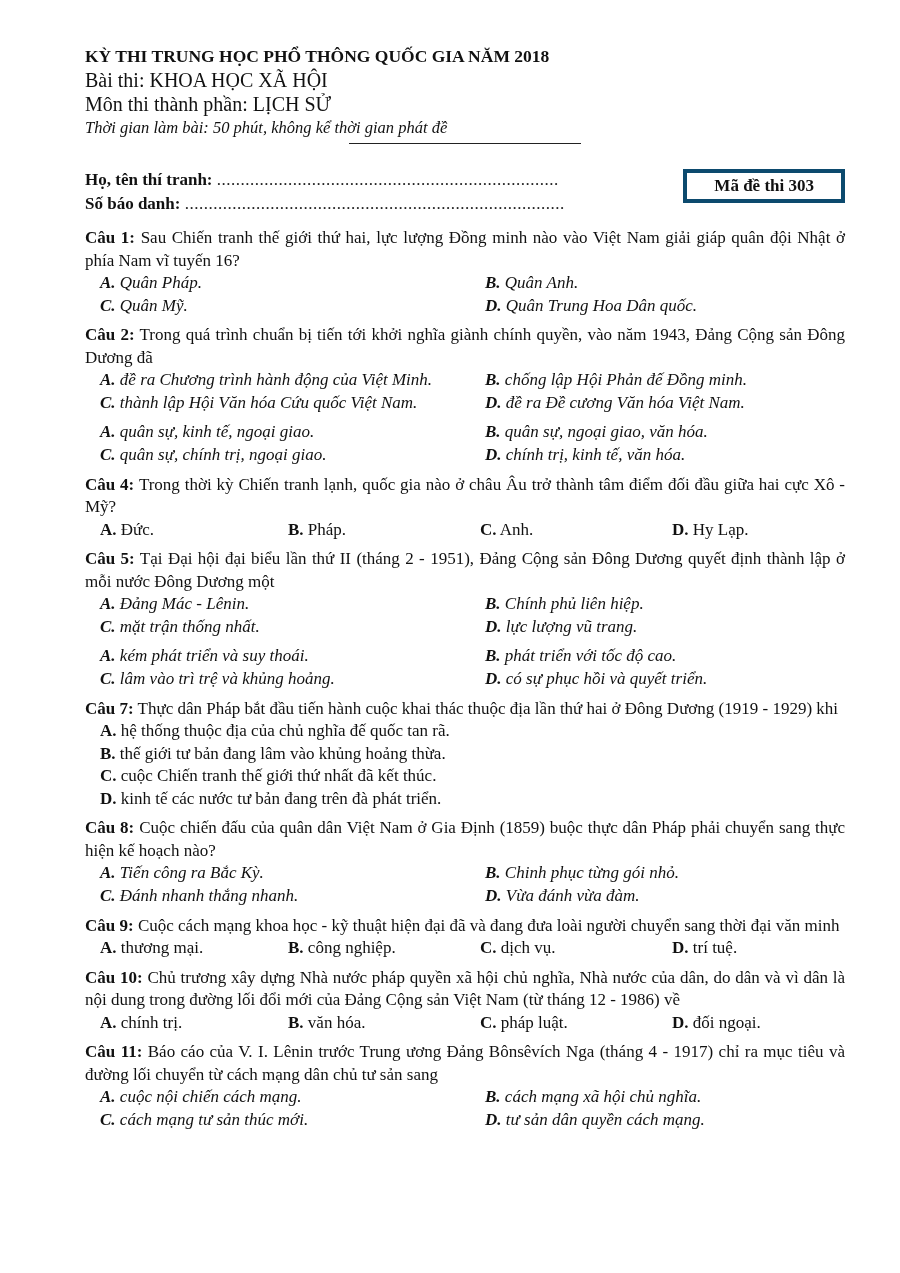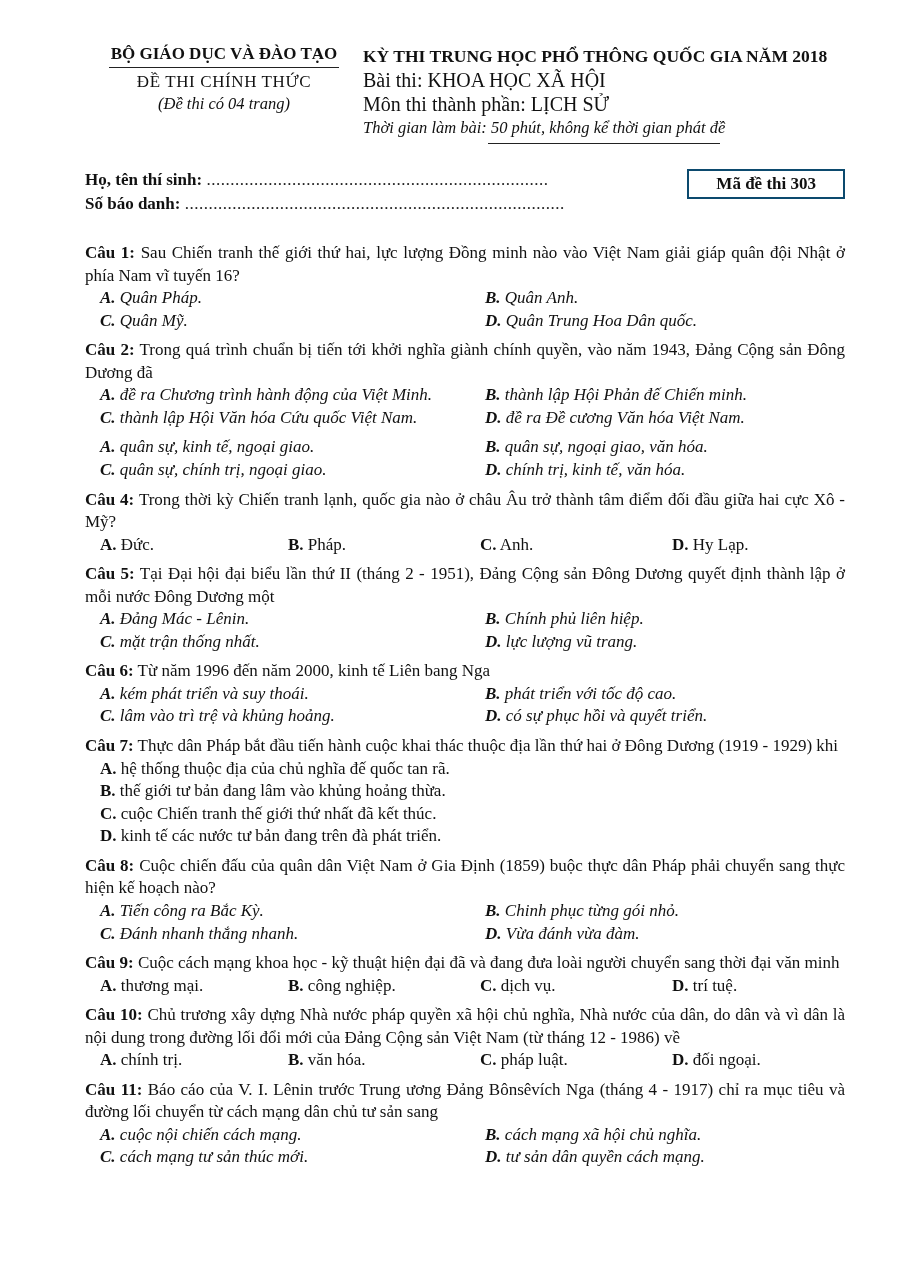--- a/index.html
+++ b/index.html
@@ -19,59 +19,54 @@
   .title{font-weight:bold;font-size:17.5px;line-height:24px;}
   .subline{font-weight:normal;font-size:20px;line-height:24px;}
   .duration{font-style:italic;font-size:16.5px;line-height:24px;}
   .rule{width:232px;border-top:1.6px solid #222;margin:3px auto 0 auto;height:0;}
   
   .candidate{margin-top:24px;position:relative;line-height:24px;}
   .cand-line{white-space:nowrap;overflow:hidden;width:560px;}
   .cand-label{font-weight:bold;}
   .dots{letter-spacing:.5px;color:#222;}
   .code-box{
-    position:absolute;top:1px;right:0;border:2px solid #0c4a6e;
+    position:absolute;top:1px;right:0;border:4px solid #0c4a6e;
     padding:1px 27px;font-weight:bold;font-size:17px;background:#fff;
   }
   
-  .questions{margin-top:26px;}
+  .questions{margin-top:11px;}
   .q{margin-top:7px;}
   .q-text{margin:0;text-align:justify;line-height:22.5px;}
   .q-num{font-weight:bold;}
   .opts{padding-left:15px;line-height:22.6px;}
   .cols2{display:grid;grid-template-columns:385px 1fr;font-style:italic;}
   .cols4{display:grid;grid-template-columns:188px 192px 192px 1fr;}
   .cols1 .opt{display:block;}
   .opt b{font-weight:bold;}
   
   .footer{position:absolute;top:1284px;right:55px;font-size:17px;}
 </style>
 </head>
 <body>
 
 <div class="page">
 
   <div class="header">
-    <div class="h-left">
-      <div><span class="org">BỘ GIÁO DỤC VÀ ĐÀO TẠO</span></div>
-      <div class="status">ĐỀ THI CHÍNH THỨC</div>
-      <div class="pages-note">(Đề thi có 04 trang)</div>
-    </div>
     <div class="h-right">
       <div class="title">KỲ THI TRUNG HỌC PHỔ THÔNG QUỐC GIA NĂM 2018</div>
       <div class="subline">Bài thi: KHOA HỌC XÃ HỘI</div>
       <div class="subline">Môn thi thành phần: LỊCH SỬ</div>
       <div class="duration">Thời gian làm bài: 50 phút, không kể thời gian phát đề</div>
       <div class="rule"></div>
     </div>
   </div>
 
   <div class="candidate">
     <div class="cand-line">
-      <span class="cand-label">Họ, tên thí sinh:</span>
+      <span class="cand-label">Họ, tên thí tranh:</span>
       <span class="dots">........................................................................</span>
     </div>
     <div class="cand-line">
       <span class="cand-label">Số báo danh:</span>
       <span class="dots">................................................................................</span>
     </div>
     <div class="code-box">Mã đề thi 303</div>
   </div>
 
   <div class="questions">
@@ -83,21 +78,21 @@
         <div class="opt"><b>B.</b> <span>Quân Anh.</span></div>
         <div class="opt"><b>C.</b> <span>Quân Mỹ.</span></div>
         <div class="opt"><b>D.</b> <span>Quân Trung Hoa Dân quốc.</span></div>
       </div>
     </section>
 
     <section class="q">
       <p class="q-text"><b class="q-num">Câu 2:</b> <span>Trong quá trình chuẩn bị tiến tới khởi nghĩa giành chính quyền, vào năm 1943, Đảng Cộng sản Đông Dương đã</span></p>
       <div class="opts cols2">
         <div class="opt"><b>A.</b> <span>đề ra Chương trình hành động của Việt Minh.</span></div>
-        <div class="opt"><b>B.</b> <span>thành lập Hội Phản đế Chiến minh.</span></div>
+        <div class="opt"><b>B.</b> <span>chống lập Hội Phản đế Đồng minh.</span></div>
         <div class="opt"><b>C.</b> <span>thành lập Hội Văn hóa Cứu quốc Việt Nam.</span></div>
         <div class="opt"><b>D.</b> <span>đề ra Đề cương Văn hóa Việt Nam.</span></div>
       </div>
     </section>
 
     <section class="q">
       <div class="opts cols2">
         <div class="opt"><b>A.</b> <span>quân sự, kinh tế, ngoại giao.</span></div>
         <div class="opt"><b>B.</b> <span>quân sự, ngoại giao, văn hóa.</span></div>
         <div class="opt"><b>C.</b> <span>quân sự, chính trị, ngoại giao.</span></div>
@@ -119,21 +114,20 @@
       <p class="q-text"><b class="q-num">Câu 5:</b> <span>Tại Đại hội đại biểu lần thứ II (tháng 2 - 1951), Đảng Cộng sản Đông Dương quyết định thành lập ở mỗi nước Đông Dương một</span></p>
       <div class="opts cols2">
         <div class="opt"><b>A.</b> <span>Đảng Mác - Lênin.</span></div>
         <div class="opt"><b>B.</b> <span>Chính phủ liên hiệp.</span></div>
         <div class="opt"><b>C.</b> <span>mặt trận thống nhất.</span></div>
         <div class="opt"><b>D.</b> <span>lực lượng vũ trang.</span></div>
       </div>
     </section>
 
     <section class="q">
-      <p class="q-text"><b class="q-num">Câu 6:</b> <span>Từ năm 1996 đến năm 2000, kinh tế Liên bang Nga</span></p>
       <div class="opts cols2">
         <div class="opt"><b>A.</b> <span>kém phát triển và suy thoái.</span></div>
         <div class="opt"><b>B.</b> <span>phát triển với tốc độ cao.</span></div>
         <div class="opt"><b>C.</b> <span>lâm vào trì trệ và khủng hoảng.</span></div>
         <div class="opt"><b>D.</b> <span>có sự phục hồi và quyết triển.</span></div>
       </div>
     </section>
 
     <section class="q">
       <p class="q-text"><b class="q-num">Câu 7:</b> <span>Thực dân Pháp bắt đầu tiến hành cuộc khai thác thuộc địa lần thứ hai ở Đông Dương (1919 - 1929) khi</span></p>

